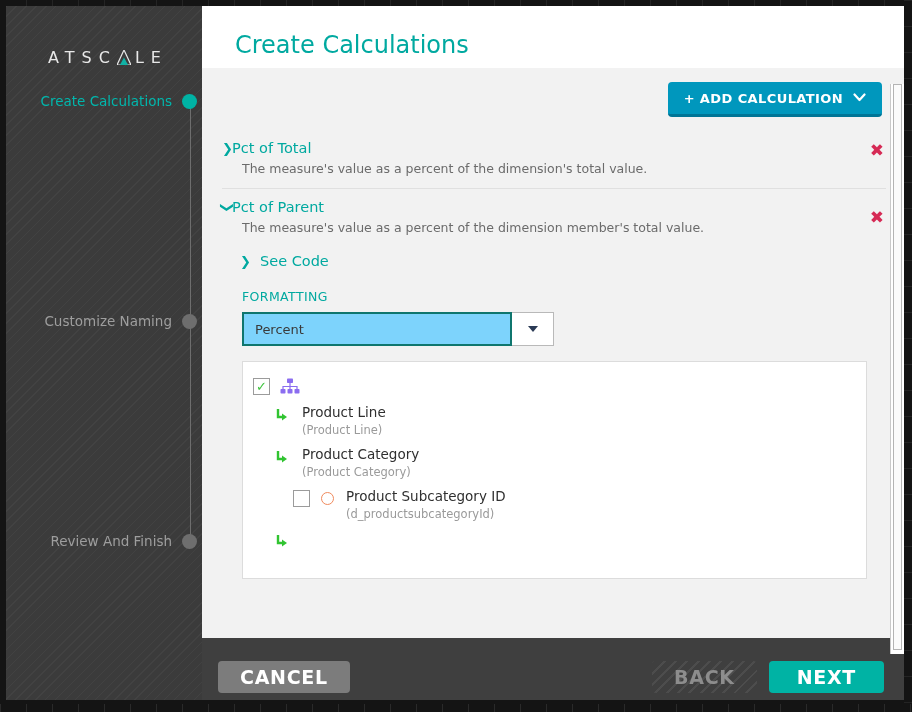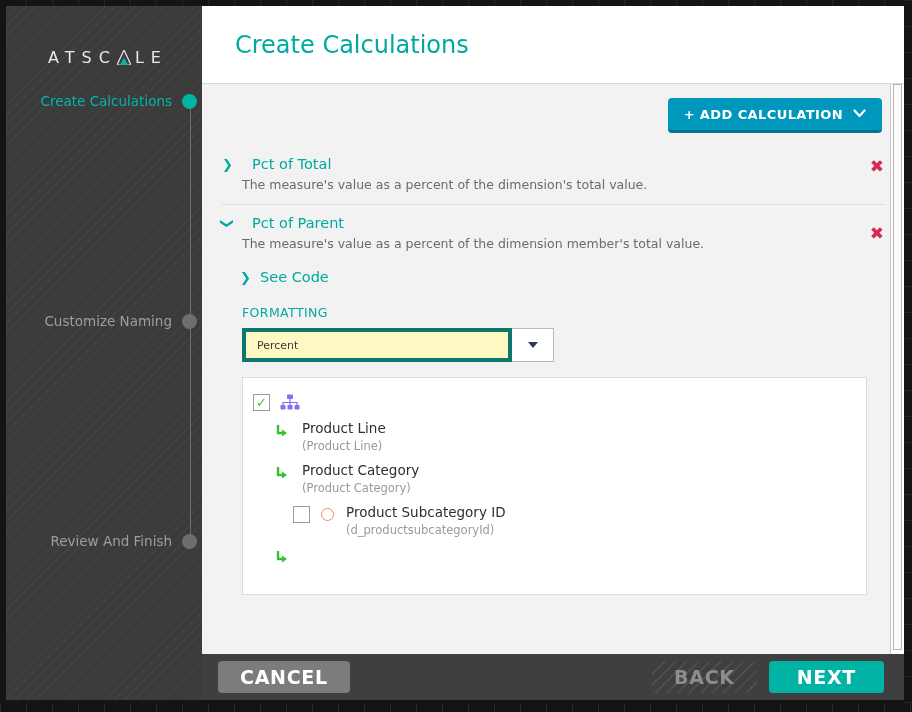--- a/index.html
+++ b/index.html
@@ -99,21 +99,21 @@
     background: #ffffff;
     border-bottom: 1px solid #d6d6d6;
     display: flex; align-items: center;
   }
   .header h1 {
     font-size: 24px; font-weight: 400; color: #00a9a0;
     margin-left: 33px;
   }
 
   .content {
-    position: absolute; left: 0; top: 78px; width: 702px; height: 570px;
+    position: absolute; left: 0; top: 62px; width: 702px; height: 570px;
     background: #f2f2f2;
     overflow: hidden;
   }
 
   .add-row {
     position: absolute; right: 22px; top: 14px;
   }
   .add-btn {
     background: #0097bd;
     border: none; border-bottom: 3px solid #007596;
@@ -126,21 +126,21 @@
     display: flex; align-items: center; gap: 10px;
   }
   .add-btn .chev { font-size: 11px; }
 
   .calc-list {
     position: absolute; left: 20px; top: 62px; width: 664px;
   }
   .calc-item { position: relative; padding: 10px 0 12px 0; }
   .calc-item.bordered { border-bottom: 1px solid #e0e0e0; }
   .calc-title {
-    display: flex; align-items: center; gap: 20px;
+    display: flex; align-items: center; gap: 0;
     color: #00a9a0; font-size: 14.5px;
   }
   .caret {
     color: #00a9a0; font-size: 13px; font-weight: 700;
     display: inline-block; width: 10px;
   }
   .caret.closed::before { content: "\276F"; }
   .caret.open::before { content: "\276F"; display:inline-block; transform: rotate(90deg); }
   .calc-desc {
     color: #6b6b6b; font-size: 12.5px; margin-left: 20px; margin-top: 5px;
@@ -160,23 +160,23 @@
   }
   .formatting-label {
     color: #00a9a0; font-size: 12.5px; letter-spacing: 0.4px;
     margin-top: 20px; margin-left: 2px;
   }
   .select-wrap {
     margin-top: 8px; margin-left: 2px;
     display: flex; width: 312px; height: 34px;
   }
   .select-box {
-    flex: 1; border: 4px solid #0f766e; background: #fef9c3;
+    flex: 1; border: 2px solid #0f766e; background: #7dd3fc;
     display: flex; align-items: center; padding-left: 11px;
-    font-size: 11px; color: #3a3a3a;
+    font-size: 13px; color: #3a3a3a;
   }
   .select-arrow {
     width: 42px; border: 1px solid #b9b9b9; border-left: none;
     background: #fff; display: flex; align-items: center; justify-content: center;
     cursor: pointer;
   }
   .select-arrow .tri {
     width: 0; height: 0;
     border-left: 5px solid transparent; border-right: 5px solid transparent;
     border-top: 6px solid #2a3a55;

